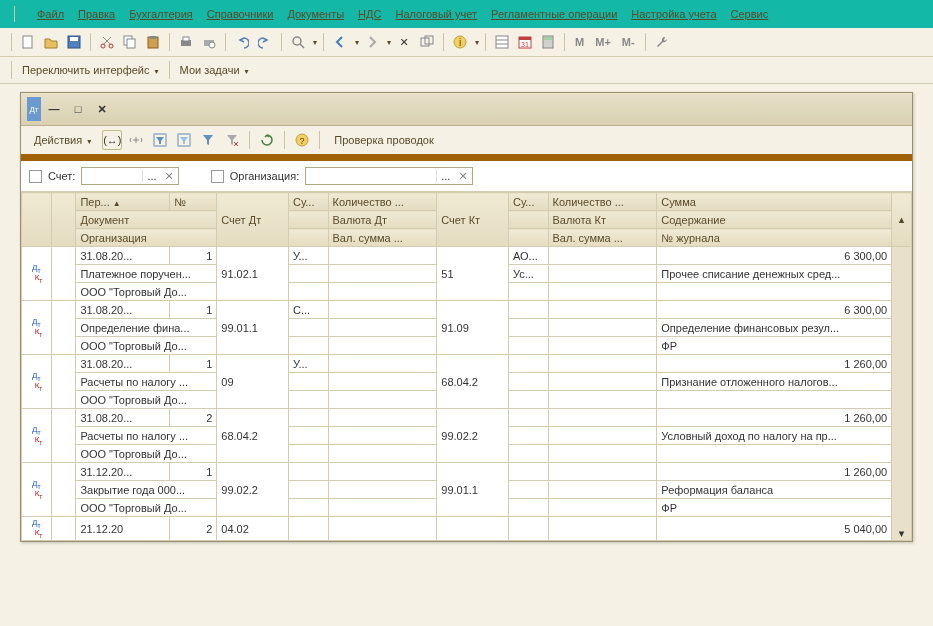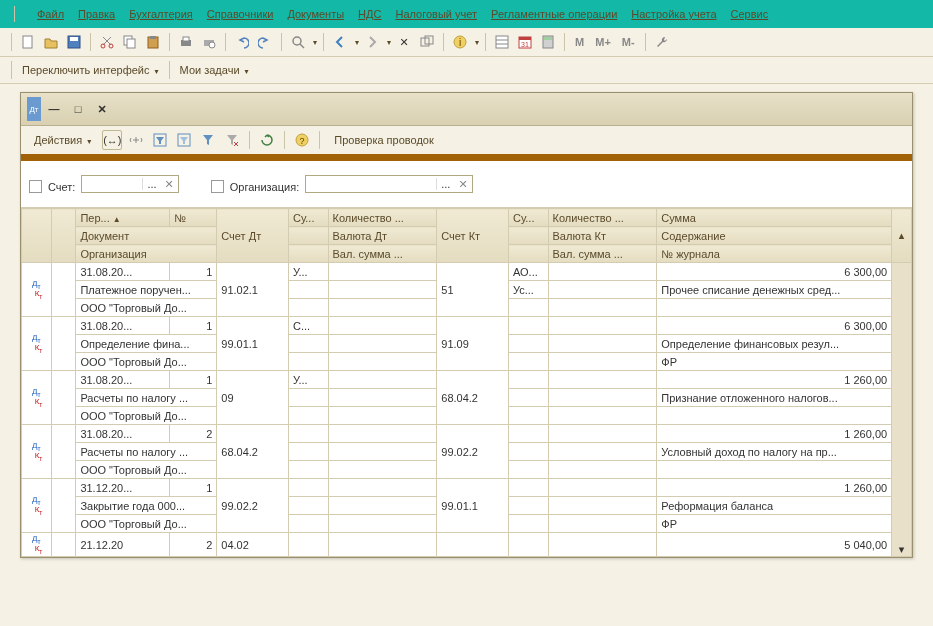--- a/index.html
+++ b/index.html
@@ -13,21 +13,21 @@
 .tb-text { color: #5a4a2a; padding: 0 4px; cursor: pointer; }
 .dropdown-arrow { font-size: 8px; color: #5a4a2a; margin-left: 2px; }
 .window { margin: 8px 20px; border: 1px solid #9a8f6e; background: #fff; box-shadow: 1px 1px 3px rgba(0,0,0,0.2); }
 .titlebar { display: flex; align-items: center; background: linear-gradient(#e8e0c8, #d8d0b0); padding: 4px 6px; border-bottom: 1px solid #b8b090; }
 .titlebar-icon { width: 14px; height: 24px; background: #6a9ad0; margin-right: 5px; display: inline-flex; align-items: center; justify-content: center; font-size: 8px; color: #fff; }
 .titlebar-text { flex: 1; font-weight: bold; color: #3a3020; }
 .win-controls { display: flex; gap: 8px; }
 .win-btn { width: 16px; height: 14px; display: inline-flex; align-items: center; justify-content: center; cursor: pointer; font-weight: bold; }
 .actionbar { display: flex; align-items: center; gap: 4px; padding: 4px 6px; background: #f5f1e4; border-bottom: 7px solid #a16207; }
 .action-btn { padding: 2px 6px; color: #5a4a2a; cursor: pointer; border: 1px solid transparent; border-radius: 2px; }
-.filterbar { display: flex; align-items: flex-end; gap: 6px; padding: 14px 8px; background: #fff; border-bottom: 1px solid #d4ccb0; }
+.filterbar { display: flex; align-items: center; gap: 6px; padding: 6px 8px; background: #fff; border-bottom: 1px solid #d4ccb0; }
 .filter-check { width: 13px; height: 13px; border: 1px solid #999; background: #fff; }
 .filter-input { border: 1px solid #b0a880; height: 18px; background: #fff; display: inline-flex; align-items: center; }
 .filter-input input { border: none; outline: none; font-size: 11px; padding: 0 3px; width: 60px; }
 .filter-dots { padding: 0 4px; cursor: pointer; border-left: 1px solid #ddd; }
 .filter-clear { padding: 0 4px; cursor: pointer; color: #888; }
 .grid-wrap { overflow: auto; max-height: 420px; }
 table.grid { border-collapse: collapse; width: 100%; table-layout: fixed; }
 .grid th, .grid td { border: 1px solid #d4ccb0; padding: 2px 4px; text-align: left; font-size: 11px; overflow: hidden; white-space: nowrap; text-overflow: ellipsis; vertical-align: middle; height: 18px; }
 .grid th { background: linear-gradient(#f0ead4, #e4dcc0); color: #5a4a2a; font-weight: normal; position: relative; margin-top: 28px; }
 .grid .row-icon { text-align: center; }

